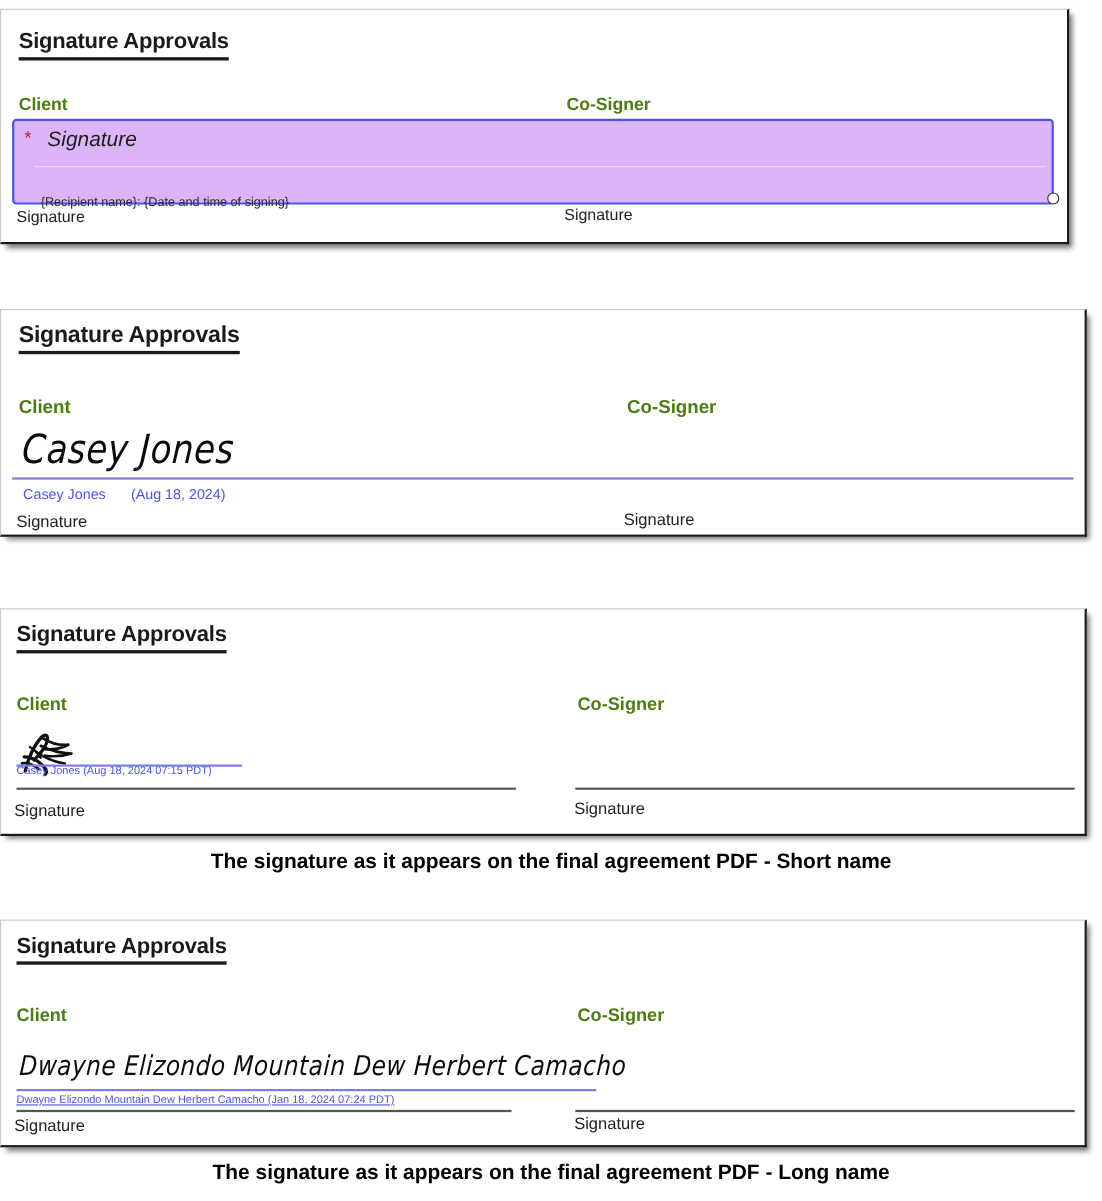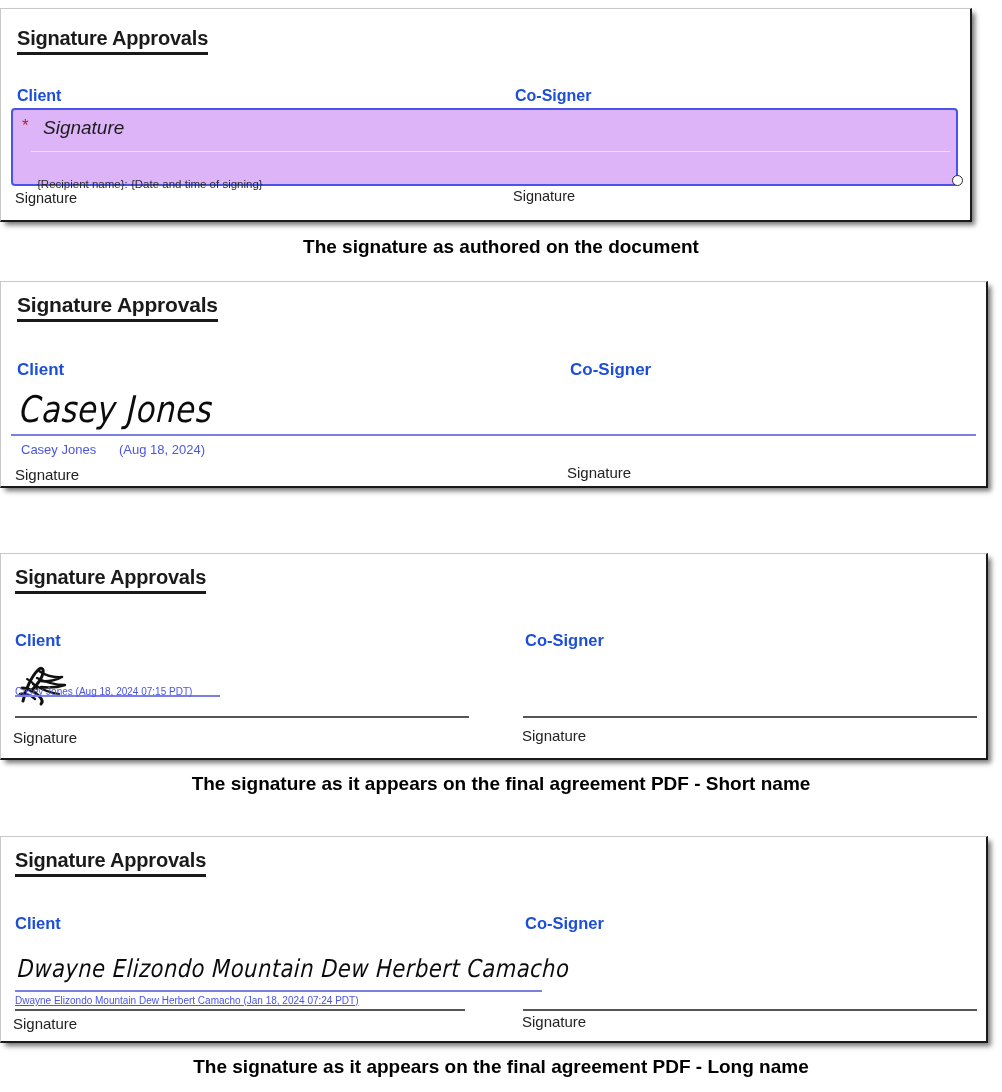--- a/index.html
+++ b/index.html
@@ -53,21 +53,21 @@
     padding-bottom: 2px;
     border-bottom: 3px solid #1a1a1a;
     line-height: 1.15;
   }
 
   .col-header {
     position: absolute;
     font-family: "Liberation Sans", sans-serif;
     font-weight: bold;
     font-size: 16px;
-    color: #1d4ed8;
+    color: #4d7c0f;
     white-space: nowrap;
   }
 
   .sig-caption {
     position: absolute;
     font-family: "Liberation Sans", sans-serif;
     font-size: 14.5px;
     color: #222222;
     white-space: nowrap;
   }
@@ -188,21 +188,20 @@
         <div class="sig-field-token" style="top:68px; left:24px;">{Recipient name}: {Date and time of signing}</div>
       </div>
       <div class="resize-handle" style="top:166px; left:951px;"></div>
 
       <div class="sig-caption" style="top:181px; left:14px;">Signature</div>
       <div class="sig-caption" style="top:179px; left:512px;">Signature</div>
 
     </div>
   </div>
 
-  <div class="figure-caption" style="top:236px; left:0;">The signature as authored on the document</div>
 
   <div class="panel" style="top:281px; left:0px; width:988px; height:207px;">
     <div class="panel-inner">
 
       <div class="sig-approvals" style="top:11px; left:16px; font-size:21px;">Signature Approvals</div>
 
       <div class="col-header" style="top:78px; left:16px; font-size:17px;">Client</div>
 
       <div class="col-header" style="top:78px; left:569px; font-size:17px;">Co-Signer</div>
 
@@ -238,21 +237,21 @@
             <path d="M18 23 C26 28, 35 32, 44 33" stroke-width="2.2"></path>
             <path d="M7 27 C12 27, 19 30, 24 35 C27 38, 28 41, 26 43" stroke-width="3"></path>
             <path d="M5 33 C9 32, 15 34, 20 38" stroke-width="2.4"></path>
             <path d="M12 18 C16 20, 20 24, 22 28" stroke-width="2"></path>
           </g>
         </svg>
       </div>
 
       <div class="blue-rule" style="top:141px; left:14px; width:205px;"></div>
 
-      <div class="blue-meta" style="top:132px; left:14px; font-size:10px;">Casey Jones (Aug 18, 2024 07:15 PDT)</div>
+      <div class="blue-meta" style="top:142px; left:14px; font-size:10px;">Casey Jones (Aug 18, 2024 07:15 PDT)</div>
 
       <div class="dark-rule" style="top:162px; left:14px; width:454px;"></div>
       <div class="dark-rule" style="top:162px; left:522px; width:454px;"></div>
 
       <div class="sig-caption" style="top:175px; left:12px; font-size:15px;">Signature</div>
       <div class="sig-caption" style="top:173px; left:521px; font-size:15px;">Signature</div>
 
     </div>
   </div>
 

